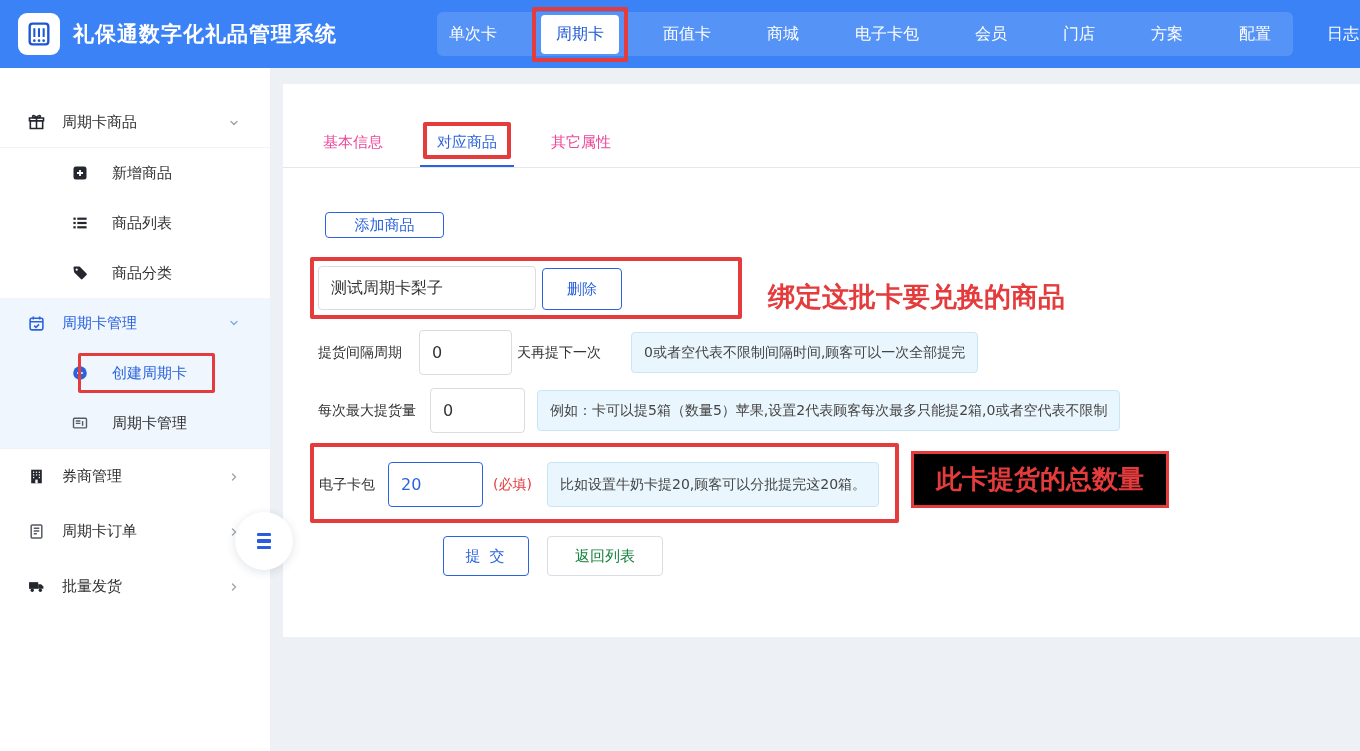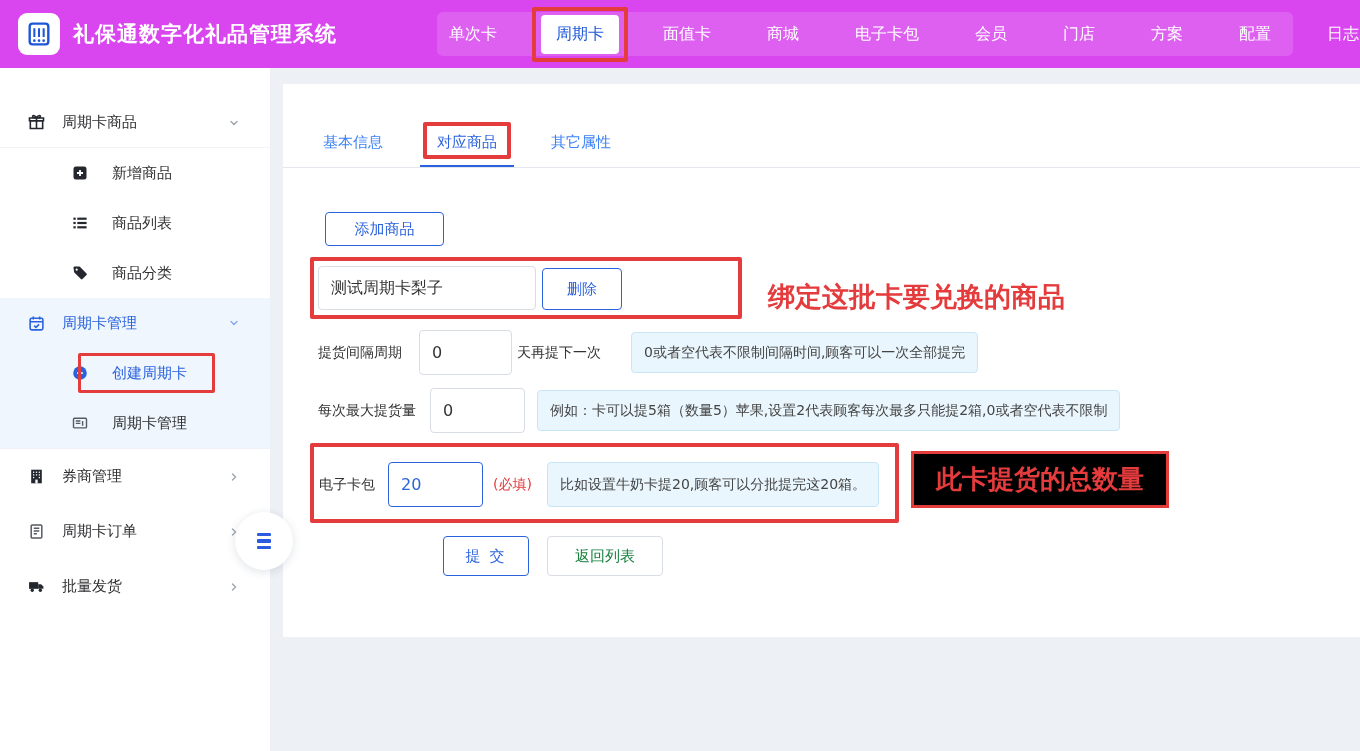--- a/index.html
+++ b/index.html
@@ -4,21 +4,21 @@
 <style>
   * { box-sizing: border-box; margin: 0; padding: 0; }
   html,body { width:1360px; height:751px; }
   body {
     position: relative; overflow: hidden;
     background: #edf0f4;
     font-family: "DejaVu Sans", "Liberation Sans", sans-serif;
     color:#303133;
   }
   
-  .topbar { position:absolute; left:0; top:0; width:1360px; height:68px; background:#d946ef; z-index:5; }
+  .topbar { position:absolute; left:0; top:0; width:1360px; height:68px; background:#3b82f6; z-index:5; }
   .brand { position:absolute; left:18px; top:13px; display:flex; align-items:center; }
   .logo { width:42px; height:42px; background:#fff; border-radius:9px; display:flex; align-items:center; justify-content:center; }
   .logo svg { width:26px; height:26px; }
   .brand-title { margin-left:13px; color:#fff; font-size:21px; font-weight:bold; letter-spacing:1px; }
   .topnav { position:absolute; left:437px; top:12px; width:856px; height:44px; background:rgba(255,255,255,.14); border-radius:6px; display:flex; align-items:center; justify-content:space-around;gap:32px; }
   .nav-item { color:#fff; font-size:16px; padding:9px 12px; cursor:pointer; white-space:nowrap; }
   .nav-item.active { position:relative; background:#fff; color:#1d57d8; border-radius:4px; padding:9px 15px; }
   
   .sidebar { position:absolute; left:0; top:68px; width:270px; bottom:0; background:#fff; z-index:2; padding-top:30px; }
   .side-item { position:relative; height:50px; display:flex; align-items:center; padding-left:28px; font-size:15px; cursor:pointer; }
@@ -36,26 +36,26 @@
   .icgray { color:#555b63; }
   
   .collapse-toggle { position:absolute; left:235px; top:512px; width:58px; height:58px; border-radius:50%;
     background:#fff; box-shadow:0 2px 10px rgba(60,80,110,.16); z-index:3;
     display:flex; flex-direction:column; align-items:center; justify-content:center; gap:3px; cursor:pointer; }
   .collapse-toggle i { display:block; width:14px; height:3.5px; background:#2b5ce0; border-radius:1px; }
   
   .card { position:absolute; left:283px; top:84px; right:0; height:553px; background:#fff; z-index:1; }
   .tabs-row { position:absolute; left:0; top:0; right:0; height:84px; border-bottom:1px solid #e4e7ed; }
   .tabs { position:absolute; left:23px; bottom:0; display:flex; }
-  .tab { padding:0 17px 15px; margin-right:20px; font-size:15px; color:#3b82f6; cursor:pointer; }
+  .tab { padding:0 17px 15px; margin-right:20px; font-size:15px; color:#ec4899; cursor:pointer; }
   .tab.active { color:#2b63de; box-shadow:inset 0 -2px 0 #2b63de; }
   .tab .tlabel { position:relative; display:inline-block; }
   .btn { background:#fff; border:1px solid #d8dce3; border-radius:4px; cursor:pointer; font-family:inherit; }
   .btn-blue { border-color:#2b63de; color:#2b63de; }
-  .btn-add { position:absolute; left:42px; top:128px; width:119px; height:34px; font-size:15px; }
+  .btn-add { position:absolute; left:42px; top:128px; width:119px; height:26px; font-size:15px; }
   .inp { border:1px solid #d8dce3; border-radius:4px; font-size:16px; color:#333; padding:0 12px; font-family:inherit; outline:none; }
   .product-row { position:absolute; left:35px; top:182px; display:flex; align-items:flex-end; }
   .inp-product { width:218px; height:44px; }
   .btn-del { margin-left:6px; width:80px; height:42px; font-size:15px; }
   .frow { position:absolute; display:flex; align-items:center; font-size:14px; color:#333; }
   .row-interval { left:35px; top:246px; }
   .row-max { left:35px; top:304px; }
   .row-total { left:36px; top:378px; }
   .flabel { white-space:nowrap; }
   .row-interval .flabel { width:101px; }

